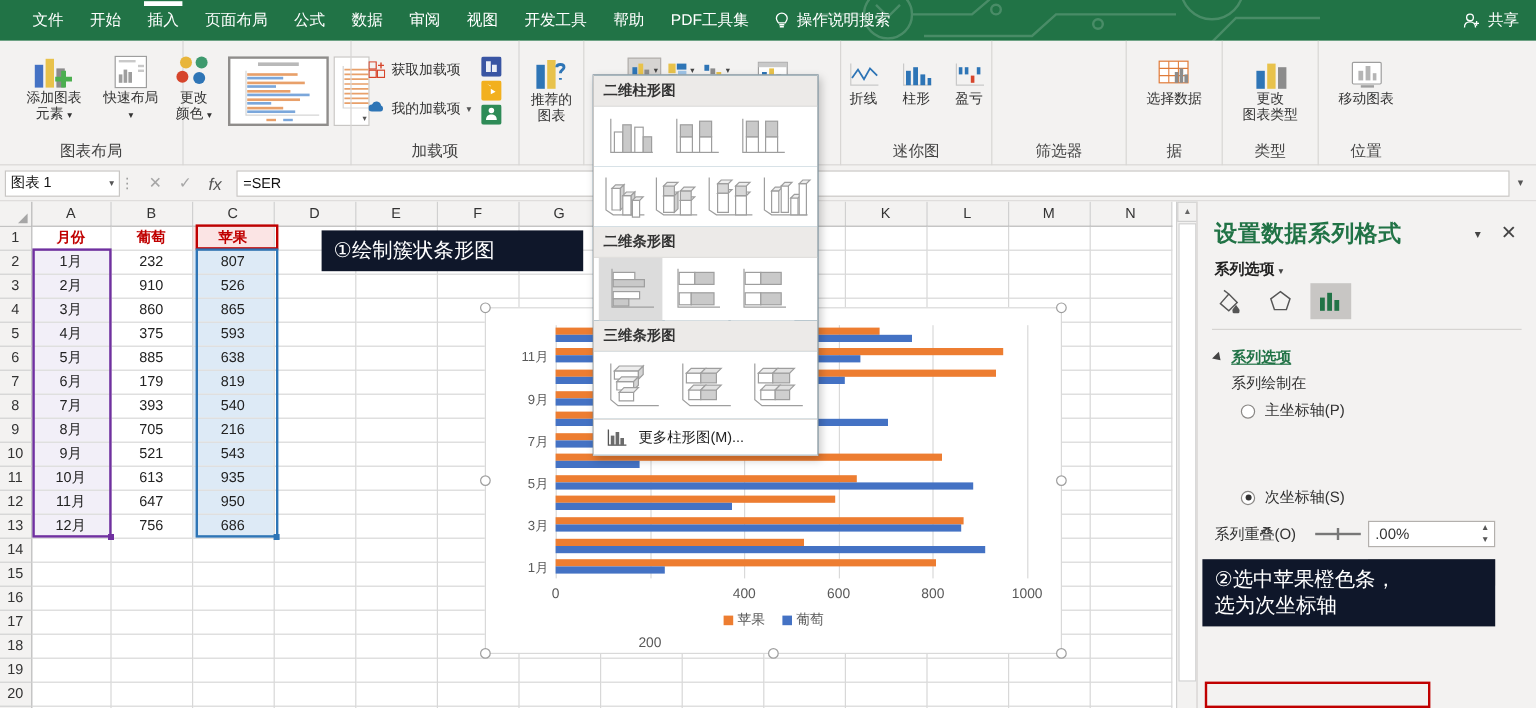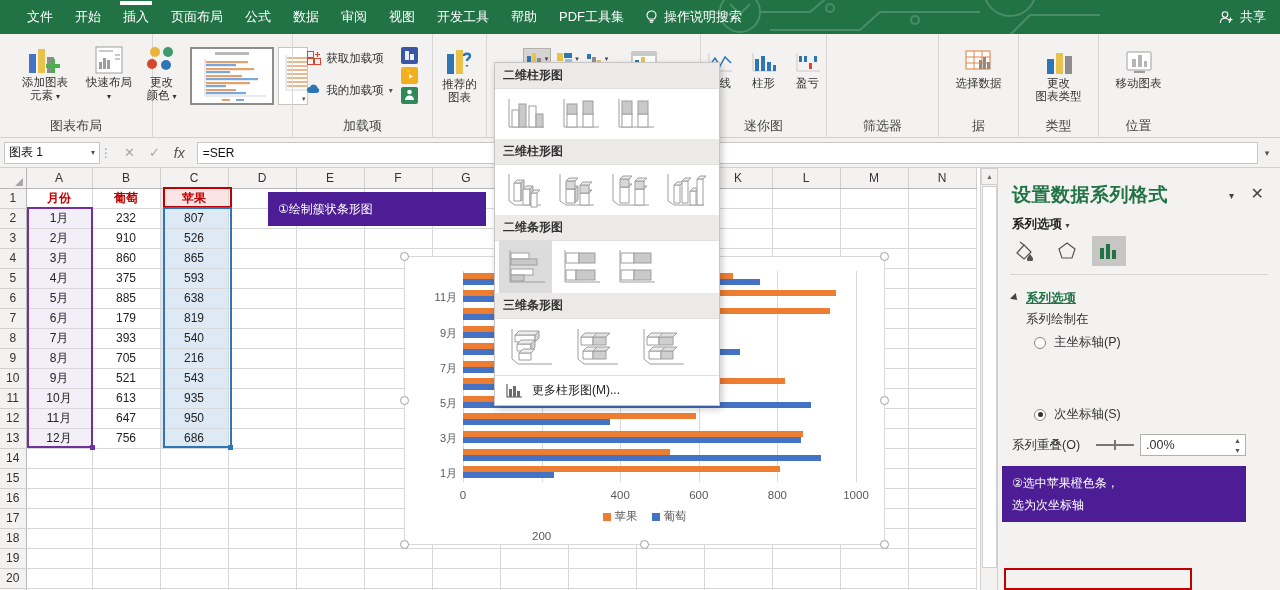--- a/index.html
+++ b/index.html
@@ -174,21 +174,21 @@
   .legend {
     position:absolute; left:0; right:0; bottom:20px;
     display:flex; justify-content:center; align-items:center; gap:14px;
     font-size:11.5px; color:#595959;
   }
   .legend .li { display:flex; align-items:center; gap:4px; }
   .legend .sw { width:8px; height:8px; }
 
   
   .dropdown {
-    position:absolute; left:494px; top:62px; width:226px;
+    position:absolute; left:494px; top:62px; width:188px;
     background:#0c4a6e; border:1px solid #c8c6c4;
     box-shadow:2px 3px 7px rgba(0,0,0,.22); z-index:40;
   }
   .dd-head {
     background:#eceae8; font-size:12px; font-weight:bold; color:#333;
     padding:4px 8px; border-bottom:1px solid #e1dfdd;
   }
   .dd-row { display:flex; background:#ffffff; padding:3px 4px; gap:2px; }
   .dd-cell {
     width:53px; height:44px; display:flex; align-items:center;
@@ -254,22 +254,22 @@
   .spin {
     width:106px; height:22px; background:#fff; border:1px solid #b3b0ad;
     display:flex; align-items:center; padding:0 5px; font-size:12.5px; color:#333;
     position:relative;
   }
   .spin .arrows { position:absolute; right:4px; top:2px; display:flex;
     flex-direction:column; gap:3px; color:#555; font-size:7px; line-height:7px; }
 
   
   .callout {
-    position:absolute; background:#4c1d95; color:#ffffff;
-    font-size:12px; line-height:22px; padding:6px 10px; z-index:60;
+    position:absolute; background:#0f172a; color:#ffffff;
+    font-size:17px; line-height:22px; padding:6px 10px; z-index:60;
     white-space:pre-line;
   }
 </style>
 </head>
 <body>
 
 <div class="ribbon-tabs">
   <svg class="deco" viewBox="0 0 420 60">
     <g stroke="#ffffff" fill="none" stroke-width="2">
       <circle cx="60" cy="22" r="20"></circle>
@@ -1089,21 +1089,20 @@
       <svg width="44" height="36" viewBox="0 0 44 36">
         <path d="M5 3 V31 H40" stroke="#9e9e9e" fill="none"></path>
         <rect x="8" y="18" width="10" height="13" fill="#fff" stroke="#9e9e9e"></rect>
         <rect x="8" y="5" width="10" height="13" fill="#c9c9c9" stroke="#9e9e9e"></rect>
         <rect x="24" y="18" width="10" height="13" fill="#fff" stroke="#9e9e9e"></rect>
         <rect x="24" y="5" width="10" height="13" fill="#c9c9c9" stroke="#9e9e9e"></rect>
       </svg>
     </div>
   </div>
 
-  <div class="dd-head">三维柱形图</div>
   <div class="dd-row" style="gap:0">
     <div class="dd-cell" style="width:50px">
       <svg width="42" height="38" viewBox="0 0 42 38">
         <path d="M6 3 V30 L12 34 H38" stroke="#9e9e9e" fill="none"></path>
         <g stroke="#9e9e9e" fill="#fff">
           <path d="M11 12 h7 v18 h-7 z"></path>
             <path d="M11 12 l3-3 h7 l-3 3 z" fill="#ededed"></path>
             <path d="M18 12 l3-3 v18 l-3 3 z" fill="#d0d0d0"></path>
           <path d="M20 18 h7 v16 h-7 z"></path>
             <path d="M20 18 l3-3 h7 l-3 3 z" fill="#ededed"></path>

